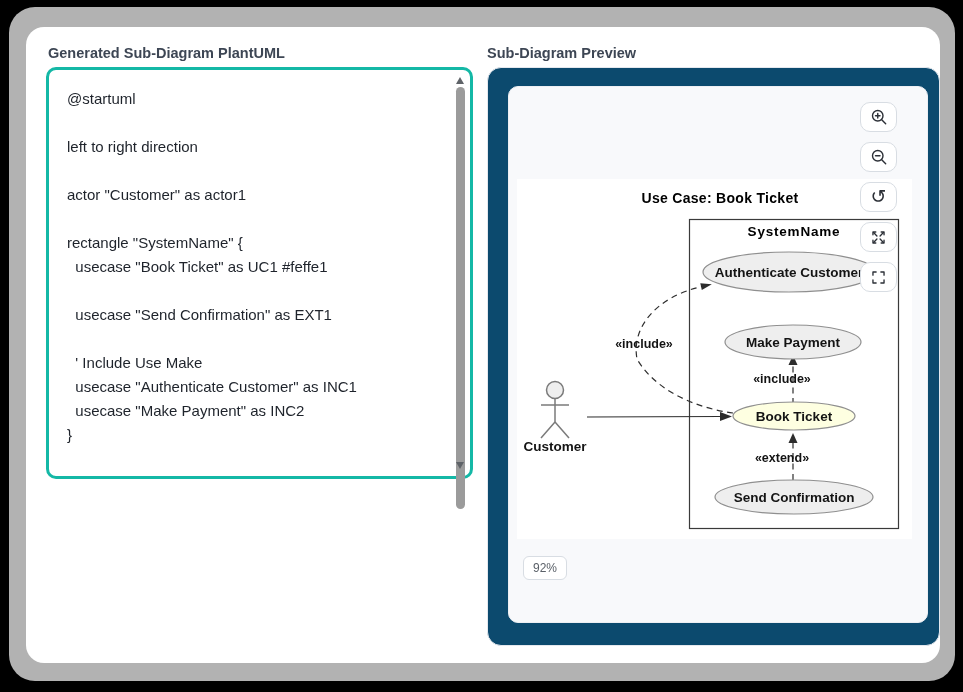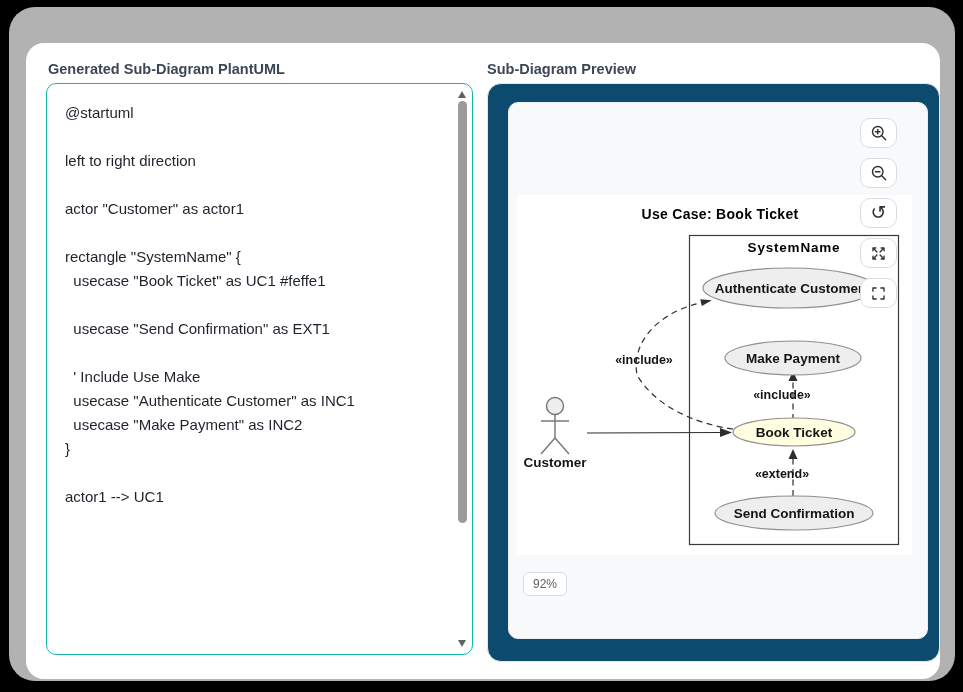--- a/index.html
+++ b/index.html
@@ -3,28 +3,28 @@
 <meta charset="utf-8">
 <style>
   html,body{margin:0;padding:0;}
   body{
     width:963px;height:692px;background:#000;position:relative;overflow:hidden;
     font-family:"Liberation Sans",sans-serif;
   }
   .frame{position:absolute;left:9px;top:7px;width:946px;height:674px;
     background:#b2b2b2;border-radius:26px;}
   .card{position:absolute;left:26px;top:27px;width:914px;height:636px;
-    background:#fff;border-radius:18px;margin-top:16px;}
+    background:#fff;border-radius:18px;}
   .panel-title{position:absolute;font-size:14.5px;font-weight:600;color:#3d4654;}
   .panel-title.left{left:22px;top:18px;}
   .panel-title.right{left:461px;top:18px;}
 
   
-  .code-box{position:absolute;left:20px;top:40px;width:427px;height:572px;
-    border:1px solid #14b8a6;border-radius:10px;background:#fff;box-sizing:border-box;}
+  .code-box{position:absolute;left:20px;top:40px;width:427px;height:412px;
+    border:3px solid #14b8a6;border-radius:10px;background:#fff;box-sizing:border-box;}
   .code-content{position:absolute;left:18px;top:17px;right:24px;bottom:4px;overflow:hidden;}
   .code-line{font-size:15px;line-height:24px;min-height:24px;color:#1e232b;white-space:pre;}
   .scrollbar{position:absolute;top:4px;right:4px;bottom:4px;width:12px;}
   .sb-up{position:absolute;top:3px;left:2px;width:0;height:0;
     border-left:4.5px solid transparent;border-right:4.5px solid transparent;
     border-bottom:7px solid #5f6368;}
   .sb-down{position:absolute;bottom:3px;left:2px;width:0;height:0;
     border-left:4.5px solid transparent;border-right:4.5px solid transparent;
     border-top:7px solid #5f6368;}
   .sb-thumb{position:absolute;top:13px;left:1.5px;width:9px;height:422px;

